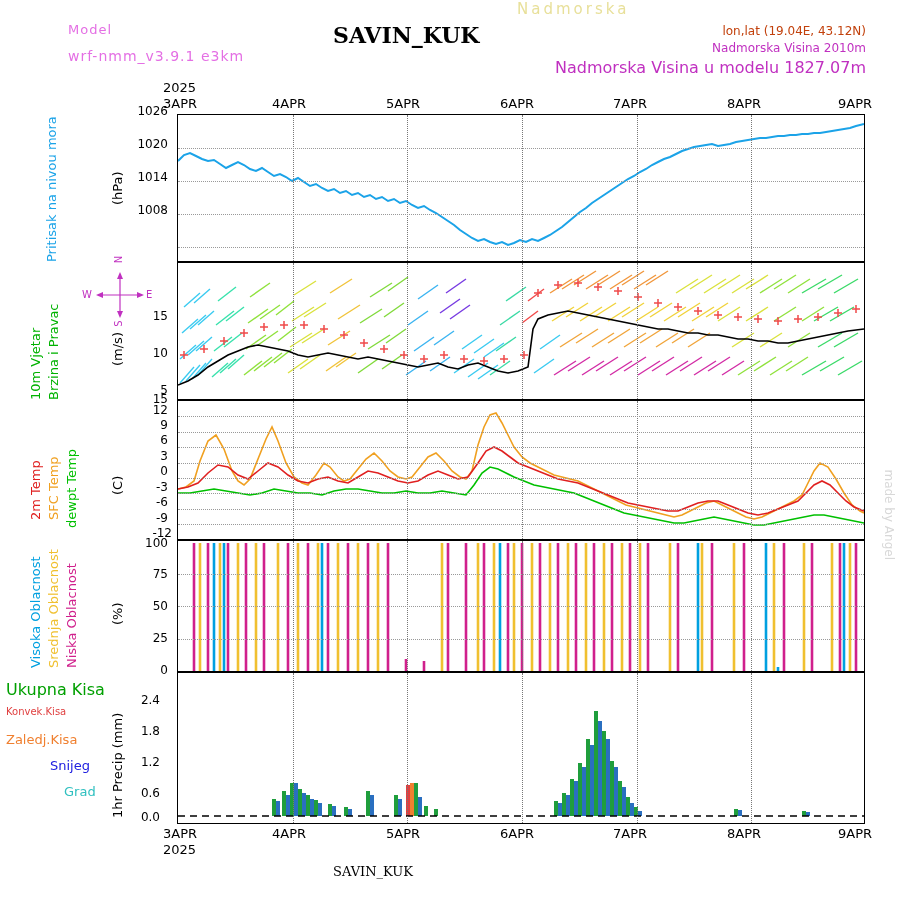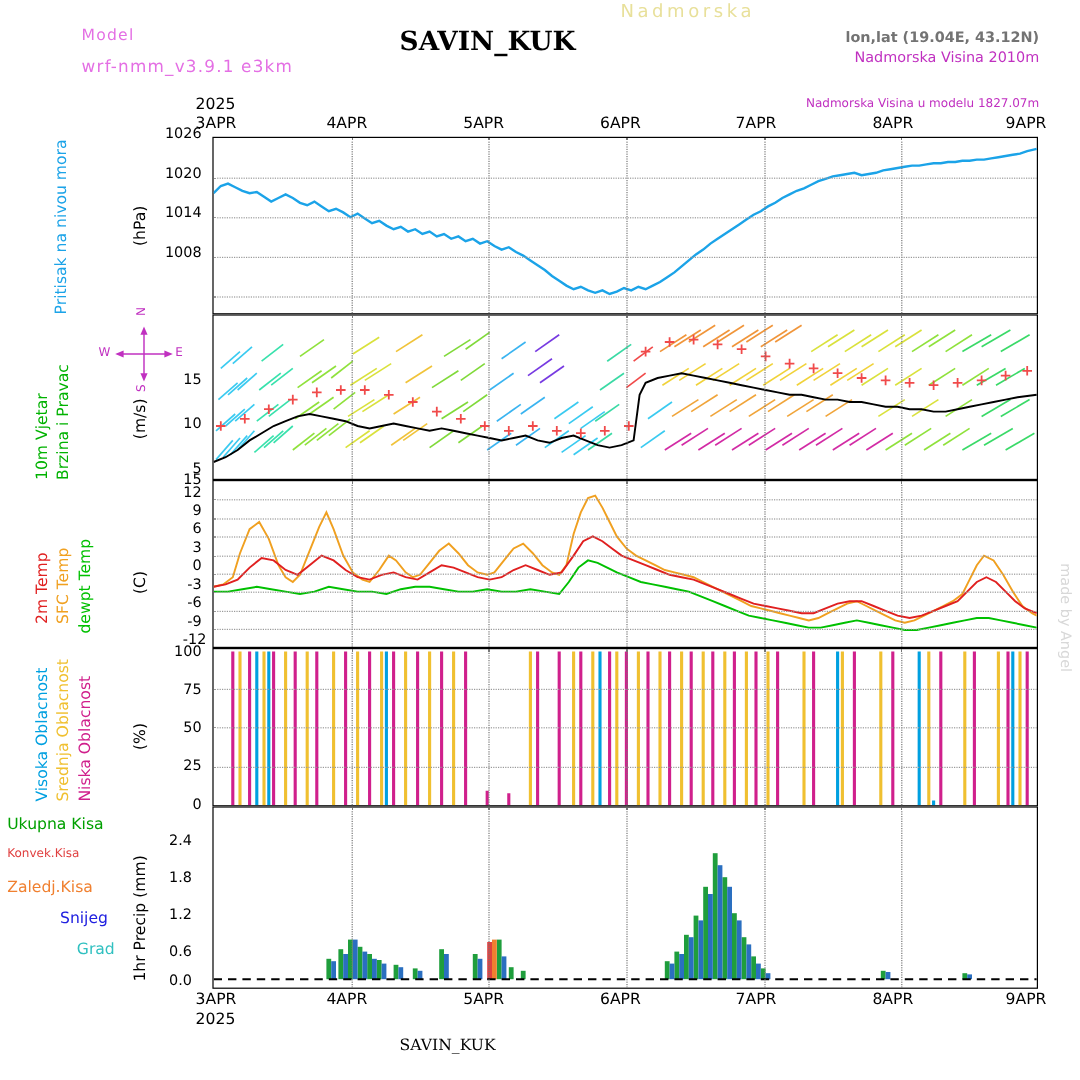--- a/index.html
+++ b/index.html
@@ -5,23 +5,23 @@
   html,body{margin:0;padding:0;background:#ffffff;}
   body{width:900px;height:900px;position:relative;font-family:"DejaVu Sans",sans-serif;overflow:hidden;}
   .abs{position:absolute;}
   .nowrap{white-space:nowrap;}
 
   
   #meteogram-word{left:517px;top:0px;font-size:15px;letter-spacing:3px;color:#e8e09a;}
   #model-label{left:68px;top:22px;font-size:13px;color:#e46fe4;letter-spacing:1px;}
   #model-name{left:68px;top:48px;font-size:14px;color:#e46fe4;letter-spacing:1px;}
   #station-title{left:333px;top:22px;font-size:22px;font-weight:bold;color:#000;font-family:"DejaVu Serif",serif;}
-  #lonlat{right:34px;top:24px;font-size:12px;color:#737373;text-align:right;font-weight:bold;}
+  #lonlat{right:34px;top:24px;font-size:12px;color:#c2410c;text-align:right;}
   #alt1{right:34px;top:41px;font-size:12px;color:#c030c0;text-align:right;}
-  #alt2{right:34px;top:58px;font-size:10px;color:#c030c0;text-align:right;margin-top:23px;}
+  #alt2{right:34px;top:58px;font-size:16px;color:#c030c0;text-align:right;}
 
   
   .panel{position:absolute;left:177px;width:688px;border:1px solid #000;box-sizing:border-box;background:#fff;}
   #p-press{top:114px;height:148px;}
   #p-wind{top:262px;height:138px;}
   #p-temp{top:400px;height:140px;}
   #p-cloud{top:540px;height:132px;}
   #p-precip{top:672px;height:152px;}
 
   .grid-v{position:absolute;top:0;bottom:0;width:0;border-left:1px dotted #777;}
@@ -572,21 +572,21 @@
     </g>
 
     <line x1="0" y1="143" x2="686" y2="143" stroke="#000" stroke-width="1.6" stroke-dasharray="7,5"></line>
   </svg>
 </div>
 <div class="ytick" style="left:116px;top:810px">0.0</div>
 <div class="ytick" style="left:116px;top:786px">0.6</div>
 <div class="ytick" style="left:116px;top:755px">1.2</div>
 <div class="ytick" style="left:116px;top:724px">1.8</div>
 <div class="ytick" style="left:116px;top:693px">2.4</div>
-<div class="abs nowrap" style="left:6px;top:680px;font-size:13px;color:#00a000">Ukupna Kisa</div>
+<div class="abs nowrap" style="left:6px;top:680px;font-size:16px;color:#00a000">Ukupna Kisa</div>
 <div class="abs nowrap" style="left:6px;top:706px;font-size:10px;color:#e04040">Konvek.Kisa</div>
 <div class="abs nowrap" style="left:6px;top:732px;font-size:13px;color:#f08030">Zaledj.Kisa</div>
 <div class="abs nowrap" style="left:50px;top:758px;font-size:13px;color:#2020e0">Snijeg</div>
 <div class="abs nowrap" style="left:64px;top:784px;font-size:13px;color:#30c0c0">Grad</div>
 <div class="vlabel" style="left:110px;top:818px;color:#000">1hr Precip (mm)</div>
 
 <div class="bottick" style="left:163px">3APR</div>
 <div class="bottick" style="left:272px">4APR</div>
 <div class="bottick" style="left:386px">5APR</div>
 <div class="bottick" style="left:500px">6APR</div>

